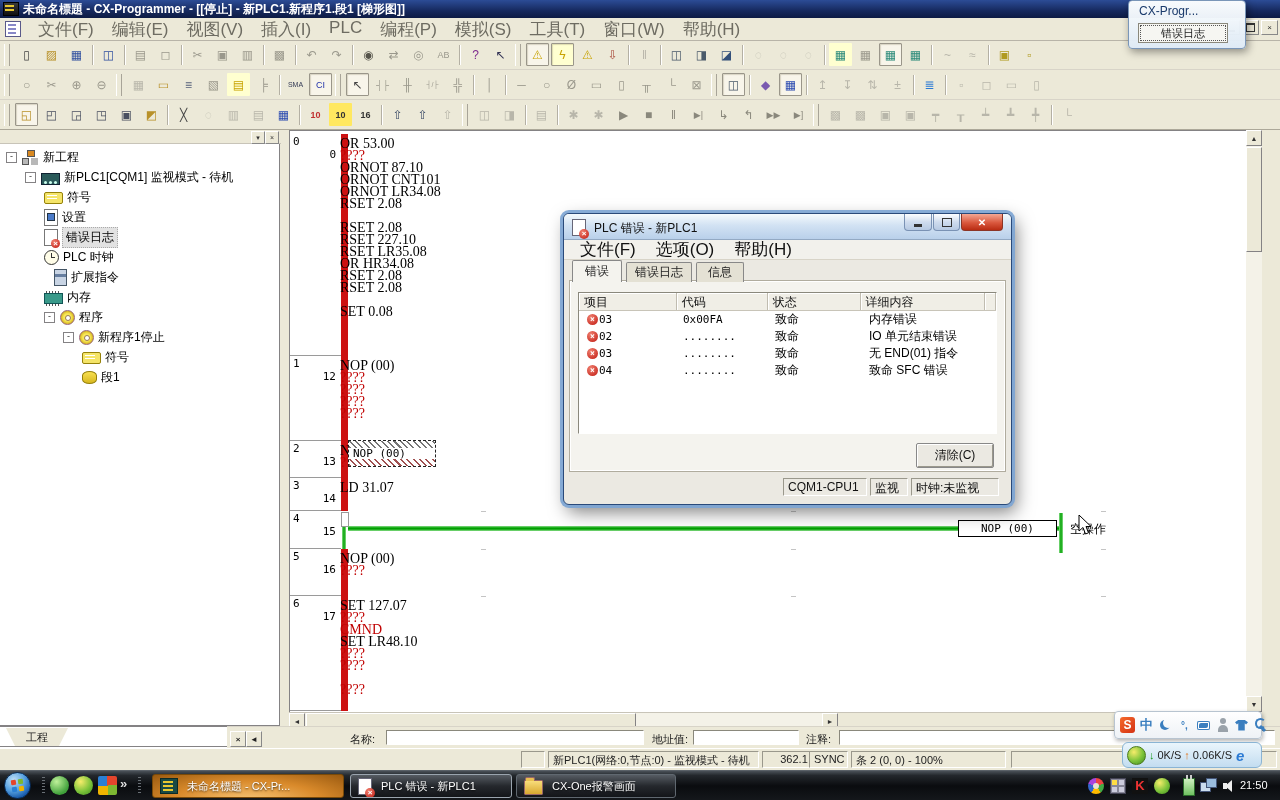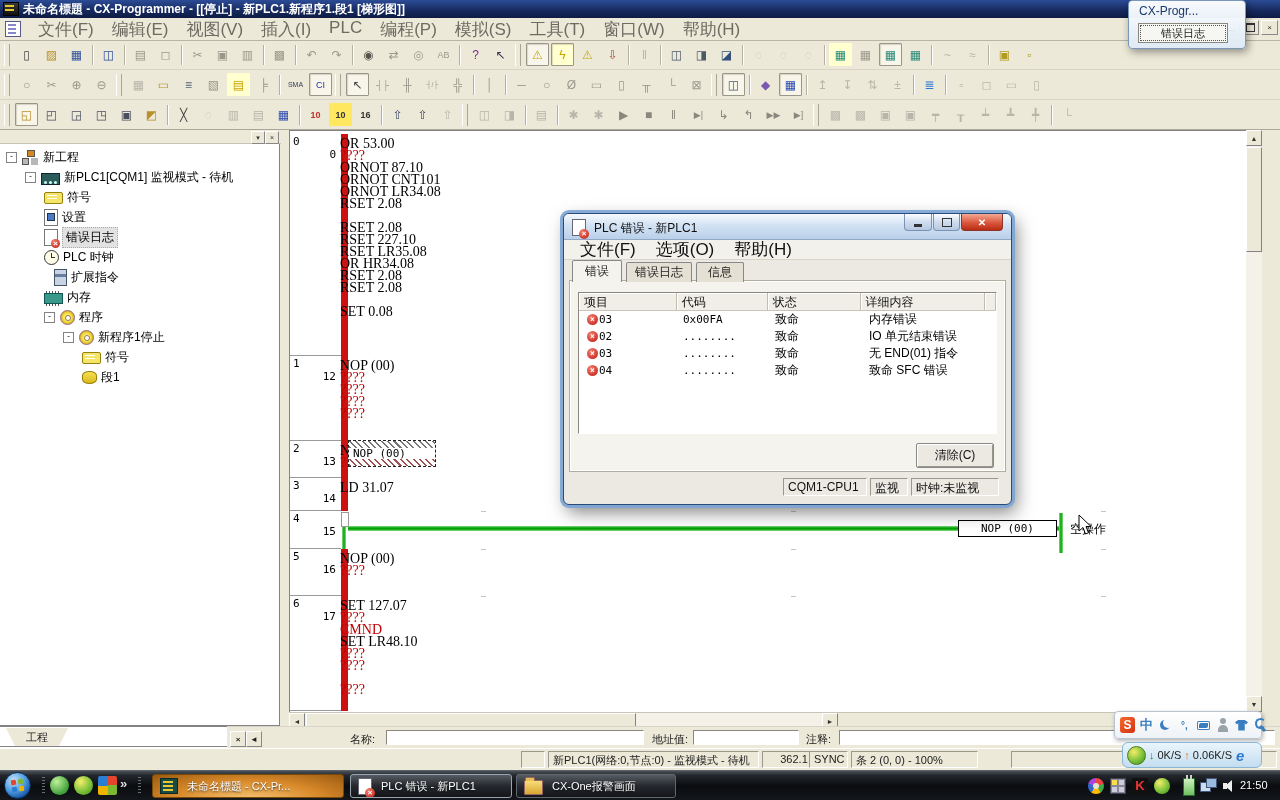--- a/index.html
+++ b/index.html
@@ -824,21 +824,21 @@
     <input class="f-input" style="left: 466px; width: 106px;">
     <span class="f-label" style="left:579px;">注释:</span>
     <input class="f-input" style="left: 612px; width: 436px;">
   </div>
 
   <div id="statusbar" class="abs">
     <div class="sb-cell" style="left:521px;width:24px;"></div>
     <div class="sb-cell" style="left:548px;width:211px;">新PLC1(网络:0,节点:0) - 监视模式 - 待机</div>
     <div class="sb-cell" style="left:762px;width:63px;text-align:right;">362.1 m</div>
     <div class="sb-cell" style="left:809px;width:39px;">SYNC</div>
-    <div class="sb-cell" style="left:851px;width:127px;">条 2 (0, 0) - 100%</div>
+    <div class="sb-cell" style="left:851px;width:155px;">条 2 (0, 0) - 100%</div>
     <div class="sb-cell" style="left:1011px;width:266px;"></div>
   </div>
 
   <div id="dialog" class="abs">
     <div id="dlg-titlebar">
       <div id="dlg-icon"></div>
       <div id="dlg-title">PLC 错误 - 新PLC1</div>
       <div id="dlg-btns">
         <div class="dlg-b" style="width:28px;">
             <div class="dlg-min-glyph"></div>

